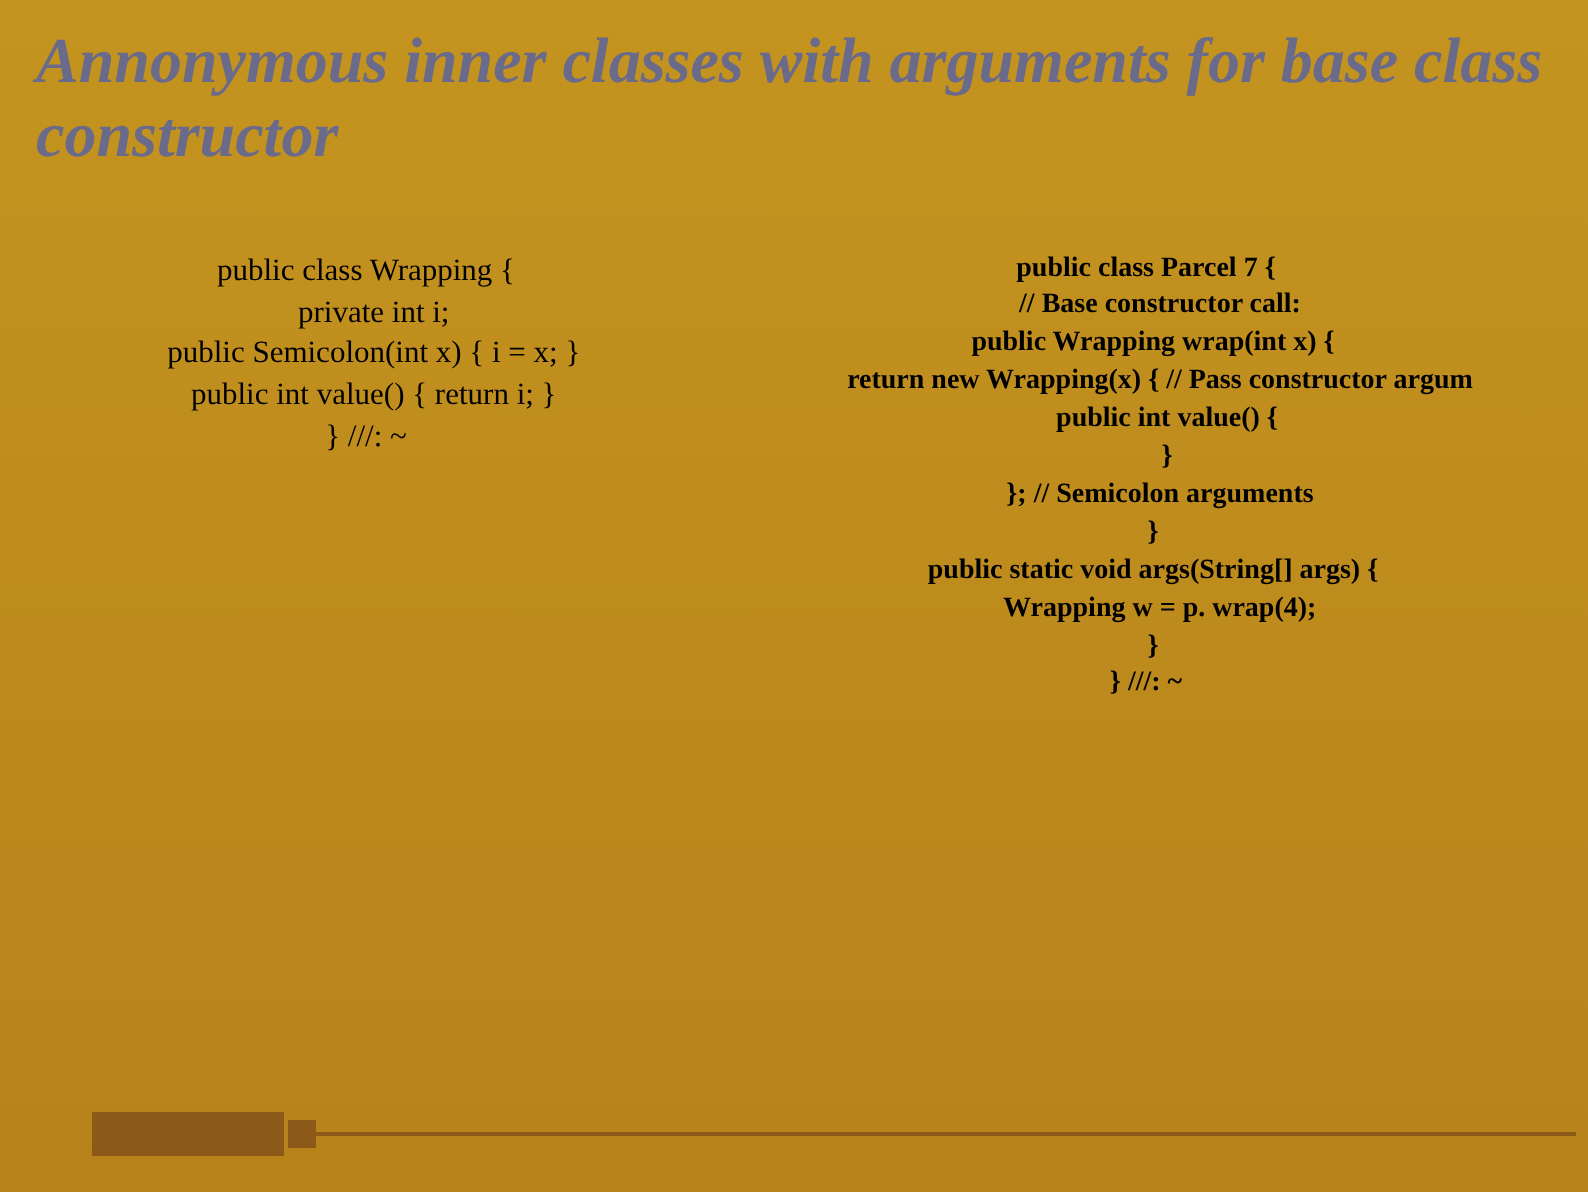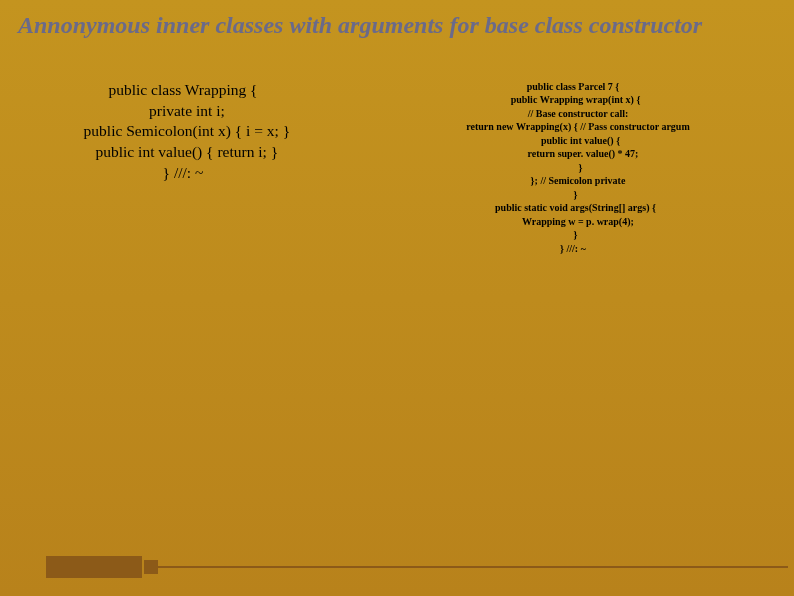--- a/index.html
+++ b/index.html
@@ -12,21 +12,21 @@
     position: relative;
     overflow: hidden;
   }
   .slide {
     width: 100%;
     height: 100%;
     position: relative;
   }
   .title {
     color: #6a6a8a;
-    font-size: 24px;
+    font-size: 32px;
     font-weight: bold;
     font-style: italic;
     font-family: Georgia, serif;
     padding: 12px 18px 0 18px;
     line-height: 1.15;
   }
   .content {
     display: flex;
     padding: 40px 0 0 14px;
     text-align: center;
@@ -35,21 +35,21 @@
     width: 338px;
     color: #000;
     font-family: 'Times New Roman', serif;
     font-size: 15.5px;
     line-height: 1.35;
   }
   .col-right {
     flex: 1;
     color: #000;
     font-family: 'Times New Roman', serif;
-    font-size: 10px;
+    font-size: 14px;
     font-weight: bold;
     line-height: 1.35;
   }
   .col-left .line, .col-right .line {
     white-space: pre;
   }
   .footer-deco {
     position: absolute;
     left: 0;
     bottom: 18px;
@@ -90,27 +90,26 @@
   <div class="content">
     <div class="col-left">
       <div class="line">public class Wrapping {</div>
       <div class="line">  private int i;</div>
       <div class="line">  public Semicolon(int x) { i = x; }</div>
       <div class="line">  public int value() { return i; }</div>
       <div class="line">} ///: ~</div>
     </div>
     <div class="col-right">
       <div class="line">public class Parcel 7 {</div>
+      <div class="line">    // Base constructor call:</div>
       <div class="line">  public Wrapping wrap(int x) {</div>
-      <div class="line">    // Base constructor call:</div>
       <div class="line">    return new Wrapping(x) { // Pass constructor argum</div>
       <div class="line">      public int value() {</div>
-      <div class="line">        return super. value() * 47;</div>
       <div class="line">      }</div>
-      <div class="line">    }; // Semicolon private</div>
+      <div class="line">    }; // Semicolon arguments</div>
       <div class="line">  }</div>
       <div class="line">  public static void args(String[] args) {</div>
       <div class="line">    Wrapping w = p. wrap(4);</div>
       <div class="line">  }</div>
       <div class="line">} ///: ~</div>
     </div>
   </div>
 
   <div class="footer-deco">
     <div class="block"></div>

